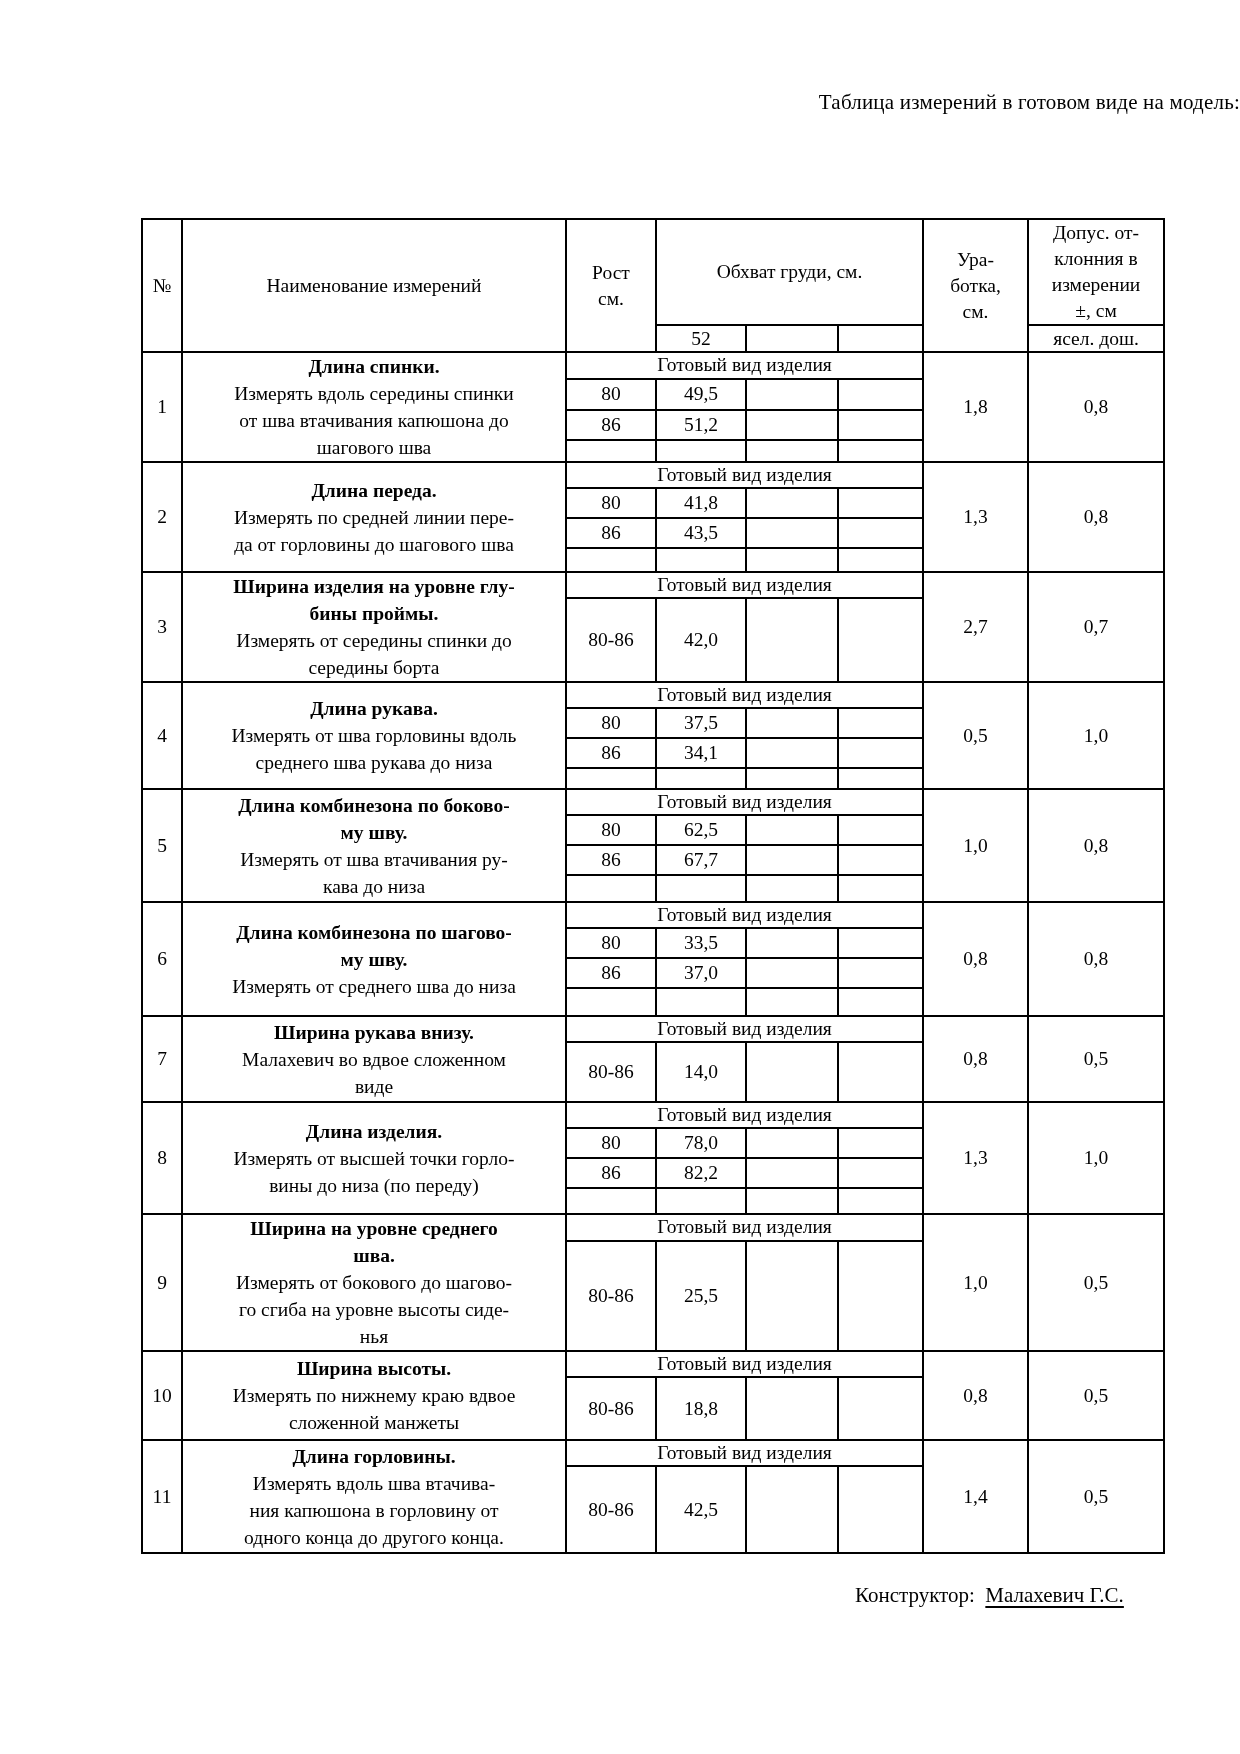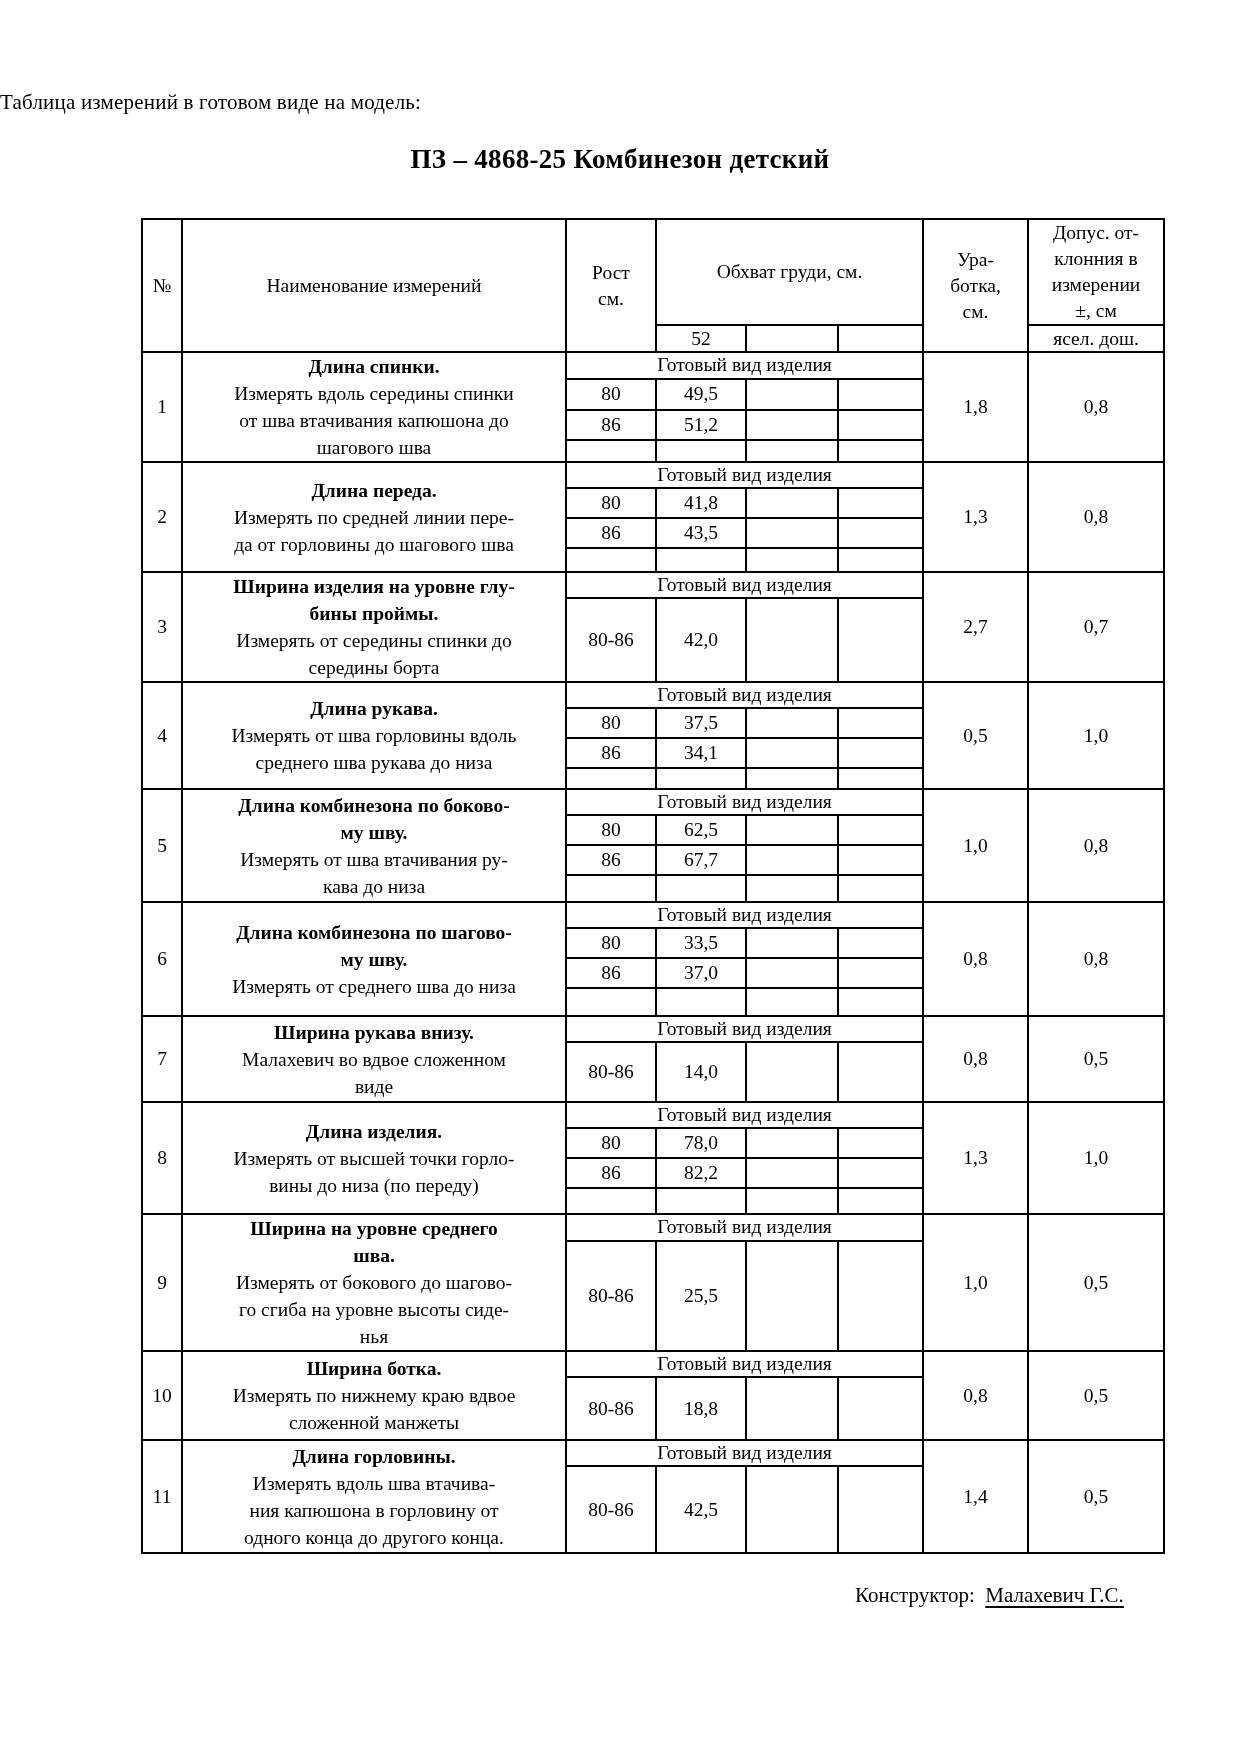--- a/index.html
+++ b/index.html
@@ -1,21 +1,21 @@
 <!DOCTYPE html>
 <html><head>
 <meta charset="utf-8">
 <style>
   html,body{margin:0;padding:0;background:#ffffff;}
   .page{
     position:relative;width:1240px;height:1754px;background:#fff;
     font-family:"Liberation Serif","DejaVu Serif",serif;color:#000;
   }
   .doc-title{
-    position:absolute;top:90px;left:0;width:1240px;text-align:left;
+    position:absolute;top:90px;left:0;width:1240px;text-align:right;
     font-size:21px;letter-spacing:.2px;
   }
   .model-title{
     position:absolute;top:144px;left:0;width:1240px;text-align:center;
     font-size:27px;font-weight:bold;letter-spacing:.3px;
   }
   table.meas{
     position:absolute;left:141px;top:218px;width:1022px;
     border-collapse:collapse;table-layout:fixed;
   }
@@ -41,21 +41,20 @@
     position:absolute;left:855px;top:1575px;font-size:21px;white-space:nowrap;margin-top:8px;
   }
   .footer .fname{text-decoration:underline;text-underline-offset:4px;}
 </style>
 </head>
 <body>
 
 <div class="page">
 
   <div class="doc-title">Таблица измерений в готовом виде на модель:</div>
-  <div class="model-title">ПЗ – 4868-25  Комбинезон детский</div>
 
   <table class="meas">
     <colgroup>
       <col style="width:40px">
         <col style="width:384px">
         <col style="width:90px">
       <col style="width:90px">
         <col style="width:92px">
         <col style="width:85px">
       <col style="width:105px">
@@ -310,21 +309,21 @@
         </tr>
         <tr style="height: 107px;">
           <td class="c-size">80-86</td>
           <td class="c-val">25,5</td>
           <td class="c-val"></td>
           <td class="c-val"></td>
         </tr>
         <tr style="height: 26px;">
           <td class="c-num" rowspan="2">10</td>
           <td class="c-name" rowspan="2">
-            <div class="mtitle">Ширина ботка.</div>
+            <div class="mtitle">Ширина высоты.</div>
             <div class="mdesc">Измерять по нижнему краю вдвое
 сложенной манжеты</div>
           </td>
           <td class="c-ready" colspan="4">Готовый вид изделия</td>
           <td class="c-ura" rowspan="2">0,8</td>
           <td class="c-dop" rowspan="2">0,5</td>
         </tr>
         <tr style="height: 63px;">
           <td class="c-size">80-86</td>
           <td class="c-val">18,8</td>

